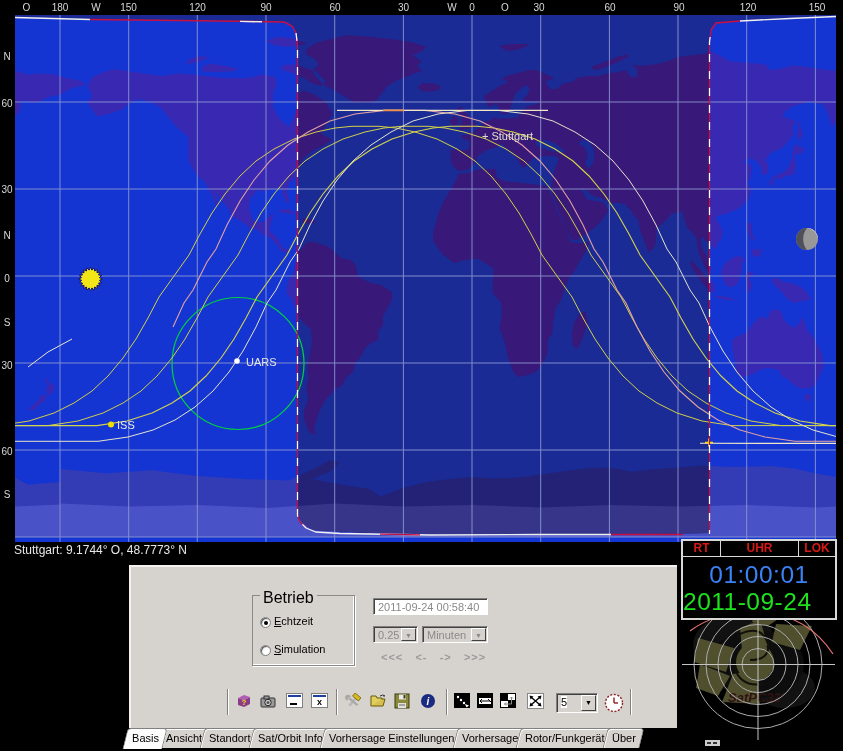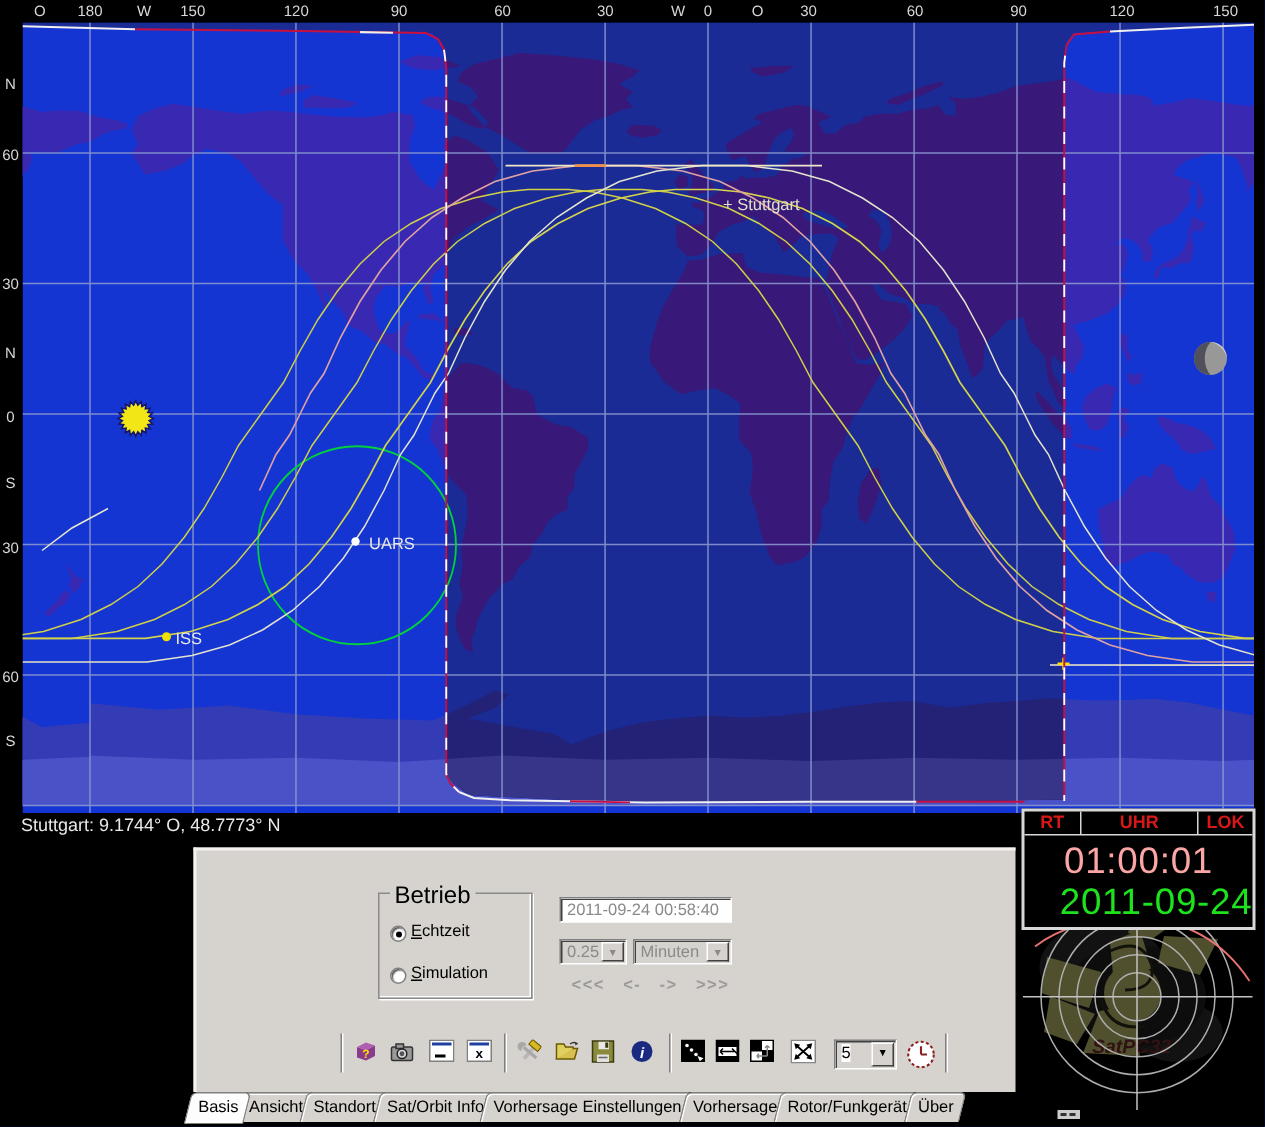--- a/index.html
+++ b/index.html
@@ -32,22 +32,22 @@
 .tab { display:inline-block; height:20px; background:#d6d3ce; border:1px solid #808080; border-bottom:none;
   border-radius:4px 4px 0 0; padding:3px 5.5px 0 5.5px; font-size:11px; transform:skewX(-14deg);
   margin-right:-6px; box-shadow:inset 1px 1px 0 #fff; }
 .tab span { display:inline-block; transform:skewX(14deg); }
 .tab.sel { background:#fdfdfd; position:relative; z-index:5; height:21px; }
 #clock { position:absolute; left:681px; top:496px; width:156px; height:81px; background:#000;
   border:2px solid #d8d8d8;margin-top:43px; }
 #clkhdr { height:16px; border-bottom:1px solid #d8d8d8; display:flex; }
 #clkhdr .cell { border-right:1px solid #d8d8d8; color:#d81717; font-weight:bold; font-size:12px;
   text-align:center; line-height:15px; }
-#clktime { color:#fca5a5; font-size:24.5px; text-align:center; margin-top:4px; letter-spacing:0.5px; }
-#clkdate { color:#1de21d; font-size:24.5px; text-align:right; margin-top:-1px; letter-spacing:0.5px; }
+#clktime { color:#3b82f6; font-size:24.5px; text-align:center; margin-top:4px; letter-spacing:0.5px; }
+#clkdate { color:#1de21d; font-size:24.5px; text-align:left; margin-top:-1px; letter-spacing:0.5px; }
 </style></head>
 <body>
 <div id="stage">
 <div id="mapsvg"><svg width="843" height="751" viewBox="0 0 843 751" font-family="Liberation Sans, sans-serif" shape-rendering="geometricPrecision">
 <defs>
 <path id="land" d="M 332.6,38.8 L316.5,42.6 L307.4,48.3 L305.1,54.2 L314.3,58.5 L318.8,64.3 L312.0,71.6 L316.5,77.3 L323.4,84.6 L334.9,90.4 L344.0,96.2 L353.2,102.0 L360.0,102.6 L369.2,102.6 L376.1,100.6 L380.6,94.8 L387.5,86.1 L396.7,80.2 L405.8,77.3 L415.0,73.0 L421.8,71.6 L417.3,65.8 L421.8,61.4 L412.7,55.6 L421.8,51.2 L426.4,46.9 L412.7,42.6 L396.7,39.7 L369.2,36.8 L346.3,35.3 L332.6,38.8 Z M 87.6,86.1 L92.2,77.3 L103.7,72.1 L115.1,69.2 L140.3,73.0 L160.9,75.9 L179.2,73.6 L192.9,74.5 L209.0,76.5 L225.0,77.9 L243.3,78.2 L252.5,77.3 L261.6,74.5 L275.3,76.8 L276.5,84.6 L273.1,93.3 L273.1,107.8 L279.9,119.4 L289.1,126.7 L293.7,116.5 L298.2,107.8 L295.9,96.2 L302.8,90.4 L312.0,93.3 L325.7,102.0 L332.6,113.6 L325.7,125.2 L321.1,133.9 L332.6,139.7 L323.4,145.5 L312.0,151.3 L302.8,158.6 L298.2,168.7 L298.2,174.5 L289.1,183.2 L286.8,191.9 L289.1,200.6 L287.9,202.9 L285.6,202.1 L282.2,193.4 L282.7,189.0 L275.3,188.1 L268.5,190.4 L263.9,191.0 L257.0,190.4 L250.2,199.2 L249.0,207.9 L252.5,219.4 L257.0,222.3 L263.9,221.8 L271.9,213.7 L273.5,214.5 L270.8,223.8 L269.6,230.2 L277.6,238.3 L282.2,247.0 L290.2,250.5 L287.9,252.8 L282.2,251.9 L277.6,245.6 L270.8,238.3 L263.9,235.4 L257.0,229.6 L250.2,228.2 L241.0,220.9 L231.9,216.6 L228.4,207.9 L221.6,200.6 L214.7,191.9 L219.3,206.4 L215.8,204.9 L211.3,193.4 L204.4,181.8 L197.5,175.9 L192.9,168.7 L188.4,160.0 L188.4,148.4 L188.4,136.8 L179.2,129.6 L170.1,119.4 L160.9,107.8 L151.7,102.0 L138.0,99.1 L128.8,103.5 L122.0,109.2 L110.5,113.6 L96.8,116.5 L87.6,102.0 L92.2,96.2 L87.6,86.1 Z M 293.7,64.3 L307.4,68.7 L316.5,71.6 L325.7,81.7 L321.1,86.1 L312.0,83.2 L305.1,78.8 L295.9,74.5 L286.8,71.6 L279.9,68.7 L284.5,64.9 L293.7,64.3 Z M 209.0,63.4 L225.0,65.8 L238.7,68.7 L231.9,71.6 L215.8,72.1 L202.1,71.6 L202.1,67.2 L209.0,63.4 Z M 277.6,36.8 L293.7,38.2 L307.4,44.0 L289.1,46.9 L275.3,45.5 L266.2,41.1 L277.6,36.8 Z M 186.1,64.3 L199.8,61.4 L209.0,57.1 L197.5,56.2 L188.4,60.0 L186.1,64.3 Z M 278.8,210.2 L289.1,208.7 L295.9,214.5 L289.1,213.4 L278.8,212.2 L278.8,210.2 Z M 302.8,218.6 L312.0,218.9 L315.4,222.9 L307.4,223.8 L302.8,222.3 L302.8,218.6 Z M 307.4,241.8 L316.5,242.7 L325.7,245.6 L332.6,249.9 L341.7,258.6 L350.9,260.1 L355.5,264.4 L357.8,276.0 L362.3,278.9 L371.5,283.2 L380.6,284.7 L392.1,291.9 L392.1,299.2 L387.5,307.9 L382.9,316.6 L382.9,325.3 L378.4,331.1 L378.4,339.8 L371.5,342.7 L364.6,348.5 L362.3,354.3 L355.5,363.0 L353.2,371.7 L346.3,377.5 L341.7,386.2 L334.9,389.1 L330.3,394.9 L325.7,399.2 L323.4,403.6 L321.1,407.9 L318.8,412.3 L316.5,421.0 L314.3,426.8 L315.4,434.9 L309.7,432.6 L306.2,425.4 L304.0,418.1 L304.0,410.9 L308.5,397.8 L306.2,389.1 L308.5,377.5 L307.4,365.9 L309.7,354.3 L312.0,342.7 L310.8,329.6 L300.5,319.5 L295.9,310.8 L291.4,299.2 L286.8,293.4 L286.8,287.6 L289.1,278.9 L293.7,273.1 L294.8,264.4 L295.9,255.7 L300.5,249.9 L307.4,241.8 Z M 458.5,173.9 L467.6,173.1 L479.1,169.3 L495.1,168.7 L497.4,178.0 L506.5,181.8 L518.0,182.6 L529.4,183.8 L540.9,185.2 L546.6,185.8 L551.2,194.8 L555.7,206.4 L559.2,215.1 L564.9,226.7 L570.6,242.1 L579.8,243.2 L589.4,241.8 L586.6,249.9 L579.8,261.5 L574.1,271.6 L568.3,278.9 L564.9,287.6 L561.5,299.2 L555.7,307.9 L553.5,319.5 L552.3,334.0 L547.7,339.8 L547.7,351.4 L544.3,361.6 L536.3,371.7 L529.4,374.6 L518.0,376.9 L513.4,371.7 L507.7,357.2 L504.7,342.7 L499.7,328.2 L502.0,313.7 L500.8,302.1 L492.8,293.4 L492.8,281.8 L493.5,268.8 L485.9,263.5 L476.8,258.6 L463.0,260.6 L453.9,262.9 L442.4,254.2 L433.3,241.2 L433.3,232.5 L435.6,223.8 L437.9,215.1 L442.4,203.5 L449.3,191.9 L456.2,180.3 L458.5,173.9 Z M 585.5,311.4 L587.8,322.4 L583.2,336.9 L577.5,349.1 L572.9,345.6 L571.8,334.0 L574.1,322.4 L579.8,313.7 L585.5,311.4 Z M 450.5,149.9 L450.9,160.0 L451.6,164.4 L458.5,171.0 L467.6,169.9 L474.5,162.9 L479.1,154.8 L488.2,149.6 L495.1,147.8 L502.0,144.1 L506.5,148.4 L515.7,157.1 L522.6,168.1 L527.1,164.9 L534.0,157.7 L543.2,156.2 L554.6,155.7 L559.2,159.1 L554.6,169.3 L552.3,180.3 L550.7,187.6 L552.3,194.8 L556.9,206.4 L561.5,218.0 L570.6,238.9 L576.3,240.3 L584.4,235.4 L595.8,226.7 L602.7,219.4 L608.4,210.8 L603.8,202.6 L595.8,201.2 L587.8,200.0 L583.2,193.4 L581.6,188.4 L586.6,190.4 L593.5,196.2 L602.2,198.3 L608.4,202.1 L613.0,202.9 L619.8,202.9 L625.6,204.4 L627.4,207.6 L631.3,210.8 L633.6,215.7 L638.2,219.4 L640.4,231.1 L645.0,242.7 L648.0,252.2 L651.4,250.2 L655.3,245.6 L656.0,236.8 L656.5,229.6 L661.0,224.4 L666.8,219.4 L671.3,213.7 L677.1,212.8 L682.3,211.3 L683.5,216.6 L687.4,228.2 L691.9,231.9 L696.5,238.3 L697.7,247.0 L699.3,254.8 L702.2,260.6 L705.2,267.9 L709.1,272.2 L711.6,269.3 L709.1,262.1 L706.8,256.3 L702.9,250.5 L701.1,245.6 L700.6,239.8 L702.9,236.8 L705.7,240.3 L712.5,247.6 L716.2,249.3 L717.1,244.1 L721.7,238.3 L722.4,230.2 L718.3,222.3 L715.3,217.4 L719.4,215.1 L725.1,214.2 L732.0,211.3 L737.7,209.3 L744.6,203.5 L749.2,197.7 L751.0,189.6 L747.3,183.2 L750.3,177.4 L751.9,168.7 L749.2,162.9 L742.3,162.9 L749.6,158.6 L756.0,160.6 L758.8,163.8 L761.8,168.7 L761.3,174.5 L767.5,173.9 L768.6,165.8 L765.2,160.0 L770.9,152.8 L775.5,150.4 L781.2,149.0 L788.1,141.2 L793.8,133.9 L792.7,126.7 L796.1,121.4 L789.2,118.8 L782.4,116.5 L785.8,110.7 L792.7,106.3 L800.7,104.0 L808.7,102.0 L817.8,103.5 L823.6,104.9 L827.0,110.7 L829.3,118.0 L831.6,123.8 L830.9,128.1 L834.5,123.8 L838.4,118.0 L843.0,112.2 L845.3,106.3 L844.2,102.6 L848.7,100.6 L854.5,102.0 L861.3,102.0 L868.2,99.1 L875.1,96.2 L884.2,94.5 L891.1,90.4 L898.0,87.5 L907.1,85.8 L909.4,83.2 L902.5,80.2 L893.4,78.8 L886.5,77.1 L879.6,74.7 L875.1,73.9 L861.3,73.6 L852.2,74.7 L838.4,70.7 L827.0,70.1 L815.5,68.4 L804.1,66.6 L792.7,65.5 L781.2,68.7 L769.8,70.1 L766.3,64.9 L758.3,63.4 L730.9,61.4 L712.5,51.8 L701.1,54.2 L689.7,55.6 L678.2,57.1 L666.8,61.4 L655.3,64.3 L643.9,65.8 L632.4,64.9 L637.0,69.2 L637.0,77.3 L630.1,76.5 L625.6,70.1 L618.7,72.1 L609.5,73.0 L598.1,75.9 L586.6,75.9 L576.3,77.9 L572.9,81.7 L563.8,83.2 L556.9,89.0 L550.0,89.0 L545.4,81.7 L554.6,77.9 L547.7,75.0 L536.3,70.1 L529.4,70.1 L518.0,73.0 L506.5,75.9 L502.0,78.8 L508.8,81.7 L499.7,86.1 L490.5,91.8 L483.6,96.2 L484.8,100.6 L488.2,106.9 L496.2,104.0 L498.5,106.9 L500.8,112.7 L504.9,114.8 L510.0,111.3 L511.1,105.5 L515.7,93.3 L521.4,88.1 L527.1,85.2 L529.4,89.0 L527.8,93.9 L522.6,100.6 L528.3,101.4 L531.7,101.1 L539.7,102.0 L534.0,104.9 L527.1,106.1 L526.0,108.4 L521.4,110.1 L520.3,113.6 L516.8,117.4 L508.8,118.5 L503.1,118.5 L497.4,118.8 L493.9,117.1 L491.7,120.0 L483.6,121.4 L481.4,126.7 L477.9,128.1 L473.3,131.9 L468.1,132.2 L467.6,134.8 L461.2,135.6 L461.9,138.2 L467.6,139.7 L469.5,142.6 L469.2,147.0 L468.1,149.9 L463.0,149.9 L456.2,149.3 L450.5,149.9 Z M 459.2,131.0 L465.3,129.3 L475.2,127.5 L476.1,122.9 L472.2,120.8 L468.8,116.5 L467.2,114.2 L463.0,109.2 L460.8,106.3 L456.2,109.2 L458.5,113.6 L460.8,116.5 L461.9,120.8 L460.1,125.8 L459.2,131.0 Z M 449.3,120.8 L453.9,115.9 L458.5,118.0 L458.5,123.8 L452.7,126.7 L449.3,120.8 Z M 421.8,83.2 L435.6,83.7 L441.3,86.9 L437.9,90.4 L428.7,91.8 L420.7,90.4 L417.3,87.5 L421.8,83.2 Z M 499.7,45.5 L513.4,44.0 L529.4,44.0 L522.6,48.3 L508.8,51.2 L502.0,48.3 L499.7,45.5 Z M 591.2,68.7 L598.1,70.1 L605.0,67.2 L616.4,62.8 L627.9,57.1 L629.0,54.2 L616.4,57.1 L602.7,62.8 L593.5,65.8 L591.2,68.7 Z M 794.9,144.1 L800.7,147.5 L804.8,148.4 L800.7,154.2 L796.1,153.3 L793.8,157.1 L796.1,164.4 L794.5,173.6 L792.2,175.1 L785.8,175.7 L781.2,178.9 L774.3,178.0 L772.1,185.2 L770.5,186.1 L769.3,182.6 L772.1,178.0 L776.6,175.1 L783.5,172.2 L788.1,167.8 L791.5,160.0 L792.2,154.2 L793.3,150.4 L794.9,144.1 Z M 797.2,119.4 L799.5,123.8 L803.0,133.9 L799.5,141.2 L797.2,135.3 L798.4,128.1 L797.2,119.4 Z M 690.8,260.1 L696.5,265.9 L705.7,276.0 L710.3,278.9 L714.8,285.3 L714.4,292.8 L710.3,291.9 L701.1,281.8 L694.2,271.6 L690.3,264.4 L690.8,260.1 Z M 713.7,295.7 L721.7,296.3 L730.9,297.8 L735.4,300.9 L728.6,300.1 L719.4,298.6 L713.7,295.7 Z M 721.2,271.6 L724.0,264.4 L730.9,258.6 L737.7,255.7 L744.6,258.6 L742.3,264.4 L741.2,273.1 L737.7,283.2 L733.1,287.0 L726.3,286.1 L722.8,278.9 L721.2,271.6 Z M 744.6,274.6 L748.0,271.6 L753.7,273.1 L749.2,278.9 L752.6,284.7 L749.2,291.9 L745.7,291.9 L746.4,283.2 L744.6,274.6 Z M 772.1,277.4 L778.9,278.9 L783.5,281.8 L788.1,282.4 L794.9,284.1 L801.8,287.6 L806.4,291.9 L811.0,299.2 L807.5,299.8 L800.7,301.5 L794.9,302.7 L788.1,300.1 L783.5,293.4 L776.6,287.6 L772.1,281.8 L772.1,277.4 Z M 746.9,222.9 L751.9,223.2 L751.5,232.5 L754.9,238.3 L751.5,241.2 L749.2,235.4 L746.9,229.6 L746.9,222.9 Z M 751.5,248.4 L756.0,249.9 L761.8,248.4 L760.6,255.7 L756.0,257.1 L751.5,254.2 L751.5,248.4 Z M 732.0,339.8 L732.7,351.4 L735.4,363.0 L736.6,373.1 L742.3,377.5 L751.5,374.6 L760.6,369.7 L767.5,367.9 L774.3,368.8 L778.9,370.2 L782.4,376.9 L786.9,378.1 L791.5,383.3 L799.5,388.2 L808.7,388.5 L815.5,384.8 L820.1,374.6 L823.6,365.9 L822.4,354.3 L817.8,345.6 L813.3,336.9 L807.5,331.1 L804.1,320.9 L801.8,317.2 L799.5,322.4 L796.1,326.8 L792.7,327.3 L786.9,323.3 L783.5,318.9 L781.2,311.4 L774.3,308.8 L769.8,312.2 L767.5,318.9 L762.9,316.6 L758.3,318.1 L751.5,325.3 L746.9,332.6 L737.7,336.3 L732.0,339.8 Z M 804.1,394.3 L811.0,394.6 L809.8,401.6 L805.2,400.1 L804.1,394.3 Z M 868.2,376.1 L875.1,384.8 L879.6,385.6 L877.4,390.6 L872.8,395.8 L870.0,390.0 L871.6,385.6 L868.2,376.1 Z M 867.1,393.4 L870.9,396.4 L867.7,402.1 L863.6,404.5 L856.8,411.1 L853.1,408.8 L861.3,401.3 L867.1,393.4 Z" fill-rule="evenodd"></path>
 <path id="ant" d="M 60.2,468.9 L106.0,473.2 L151.7,470.3 L197.5,476.1 L243.3,479.0 L289.1,480.4 L316.5,467.4 L330.3,460.1 L339.4,463.0 L330.3,471.8 L312.0,479.0 L334.9,483.4 L369.2,489.1 L380.6,496.4 L403.5,487.7 L426.4,481.9 L449.3,479.0 L472.2,477.0 L495.1,478.4 L518.0,477.5 L540.9,474.6 L563.8,471.2 L586.6,468.3 L609.5,467.4 L632.4,471.8 L655.3,468.9 L678.2,467.4 L701.1,465.4 L724.0,466.8 L746.9,466.8 L769.8,465.9 L792.7,468.3 L815.5,473.2 L838.4,477.5 L852.2,484.8 L865.9,483.4 L884.2,481.9 L884.2,537.0 L60.2,537.0 L60.2,468.9 Z"></path>
 <path id="ice" d="M 60.2,503.6 L128.8,506.5 L197.5,505.1 L266.2,508.0 L334.9,503.6 L403.5,506.5 L472.2,505.1 L540.9,507.4 L609.5,505.1 L678.2,506.5 L746.9,505.1 L815.5,507.4 L884.2,504.5 L884.2,537.0 L60.2,537.0 L60.2,503.6 Z"></path>
 <clipPath id="mapc">
             <rect x="15" y="15" width="821" height="527"></rect>

